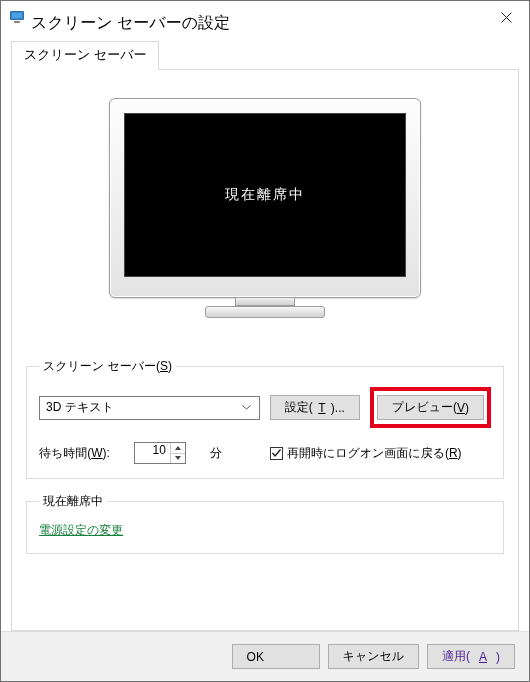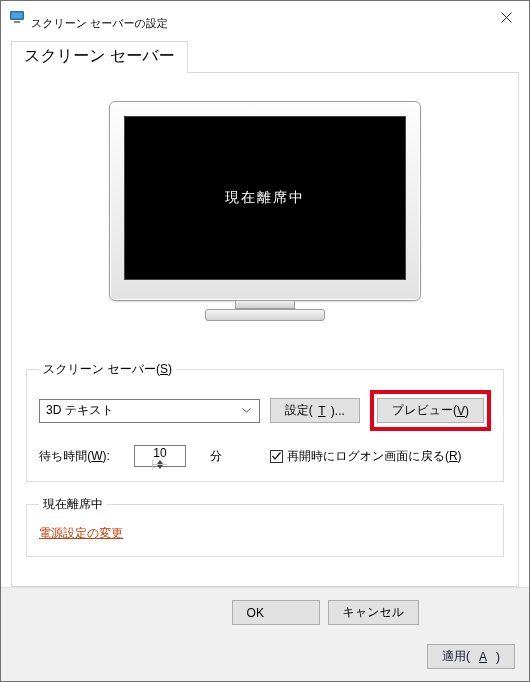--- a/index.html
+++ b/index.html
@@ -22,21 +22,21 @@
     padding: 0 0 0 8px;
     background: #fff;
   }
   .title-icon {
     width: 16px;
     height: 16px;
     margin-right: 6px;
   }
   .title-text {
     flex: 1;
-    font-size: 11px;
+    font-size: 16px;
     margin-top: 12px;
   }
   .close-btn {
     width: 46px;
     height: 32px;
     display: flex;
     align-items: center;
     justify-content: center;
     cursor: pointer;
   }
@@ -51,21 +51,21 @@
   .tab-strip {
     display: flex;
     position: relative;
     z-index: 2;
   }
   .tab {
     border: 1px solid #d9d9d9;
     border-bottom: none;
     background: #fff;
     padding: 4px 12px 6px 12px;
-    font-size: 16px;
+    font-size: 13px;
     cursor: pointer;
     position: relative;
   }
   .tab-body {
     border: 1px solid #d9d9d9;
     flex: 1;
     margin-top: -1px;
     padding: 28px 14px 14px 14px;
     position: relative;
     z-index: 1;
@@ -160,26 +160,24 @@
     display: inline-flex;
   }
   .row2 {
     display: flex;
     align-items: center;
     gap: 24px;
   }
   .wait-label { white-space: nowrap; }
   .spinner {
     display: flex;
-    align-items: center;
     border: 1px solid #7a7a7a;
     background: #fff;
     height: 22px;
     width: 52px;
-    flex-direction: column;
   }
   .spinner .num {
     flex: 1;
     text-align: right;
     padding: 0 4px;
   }
   .spinner .arrows {
     width: 15px;
     display: flex;
     flex-direction: column;
@@ -208,37 +206,36 @@
     display: flex;
     align-items: center;
     justify-content: center;
     background: #fff;
   }
   .pm-text {
     line-height: 1.7;
     margin-bottom: 10px;
   }
   .link {
-    color: #c2410c;
+    color: #15803d;
     text-decoration: underline;
     cursor: pointer;
   }
   .footer {
     border-top: 1px solid #dfdfdf;
     background: #f0f0f0;
     padding: 12px 14px;
     display: flex;
     justify-content: flex-end;
     gap: 8px;
   }
   .footer .btn { min-width: 88px; }
   .btn.disabled {
-    color: #0f172a;
+    color: #4c1d95;
     cursor: default;
-    margin-top: 44px;
   }
   .underline { text-decoration: underline; }
 </style>
 </head>
 <body>
 
 <div class="title-bar">
   <span class="title-icon">
     <svg viewBox="0 0 16 16" width="16" height="16">
       <rect x="1" y="2" width="14" height="9" rx="1" fill="#2b6fb5"></rect>

